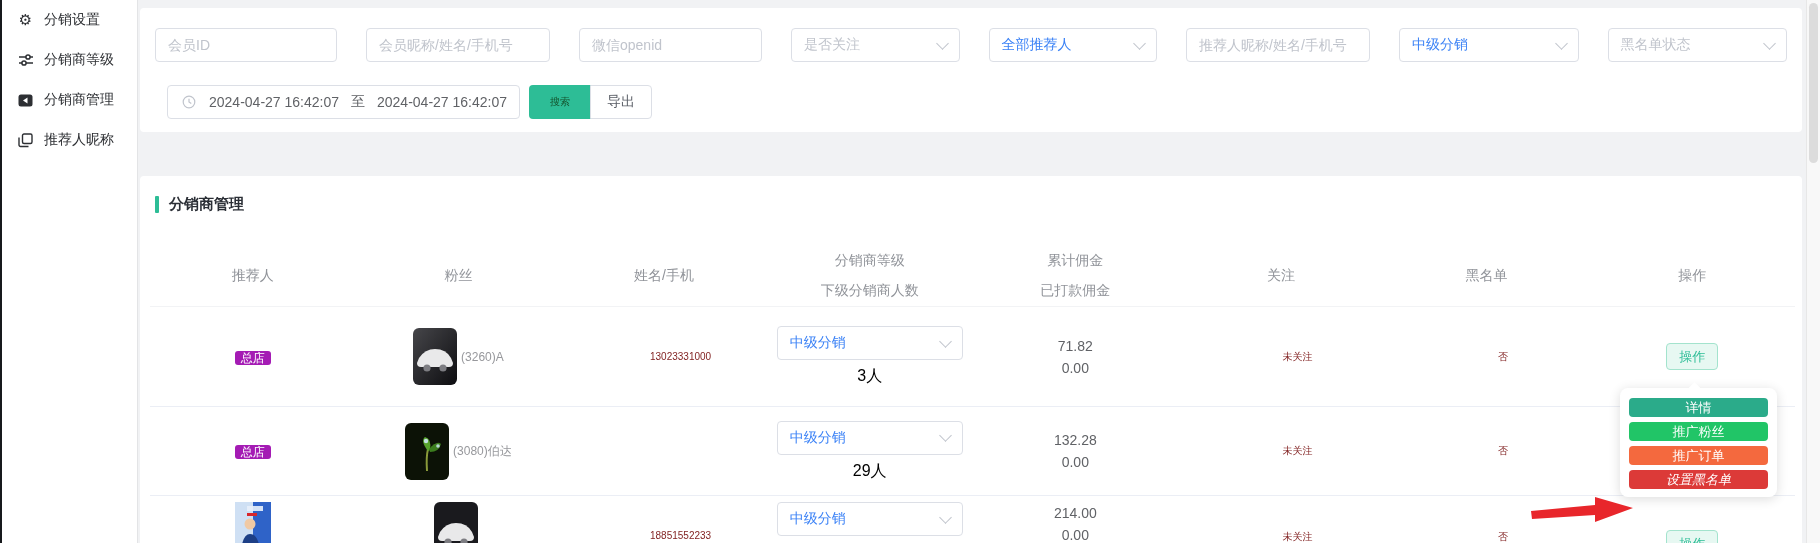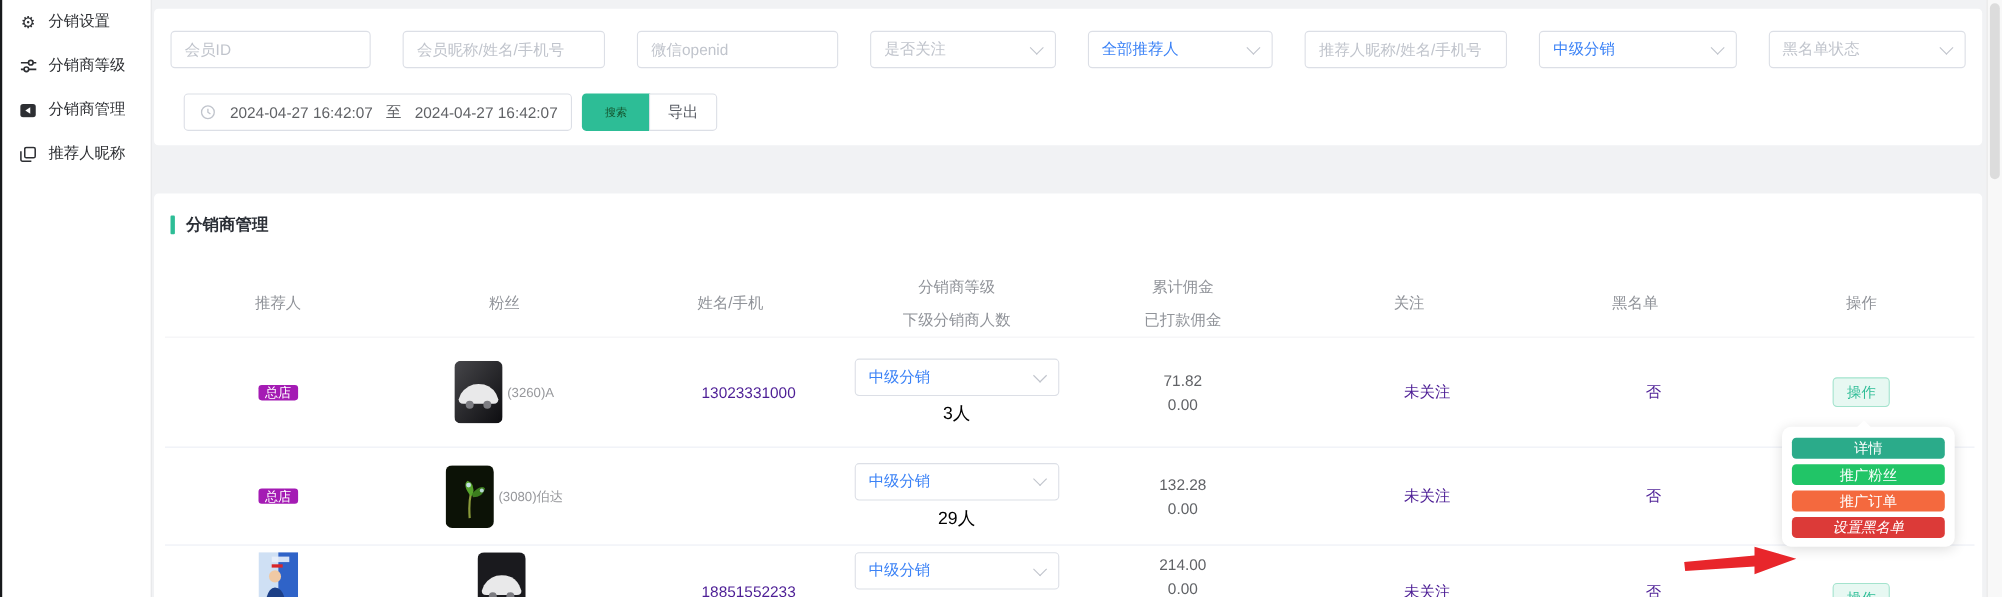--- a/index.html
+++ b/index.html
@@ -62,21 +62,21 @@
   .row-1 { height:99px; }
   .row-2 { height:88px; }
   .row-3 { height:100px; border-bottom:none; align-items:start; padding-top:6px; }
 
   .badge { display:inline-block; color:#fff; font-size:12px; padding:1px 6px; border-radius:3px; line-height:1; }
   .cell-fan { display:flex; flex-direction:row; align-items:center; gap:4px; }
   .thumb-img { width:44px; height:57px; border-radius:6px; overflow:hidden; }
   .thumb-img svg { display:block; }
   .avatar-img { width:36px; height:48px; border-radius:4px; overflow:hidden; }
   .caption { font-size:12px; color:#97989c; }
-  .txt-cell { color:#4c1d95; font-size:14px;margin-left:33px; }
+  .txt-cell { color:#7f1d1d; font-size:10px;margin-left:33px; }
   .cell-level { display:flex; flex-direction:column; align-items:center; gap:6px; }
   .tbl-select { width:186px; }
   .comm { text-align:center; color:#606266; font-size:14px; line-height:22px; }
   .ghost-btn { background:#e7f8f2; border:1px solid #a3e3cd; color:#2dbd96; font-size:13px;
                padding:6px 12px; border-radius:4px; cursor:pointer; line-height:1; }
   .m28 { margin-top:28px; }
 
   
   .popup { position:absolute; left:1620px; top:388px; width:157px; box-sizing:border-box;
            background:#fff; border-radius:8px; padding:10px 9px 8px 9px; z-index:20;

